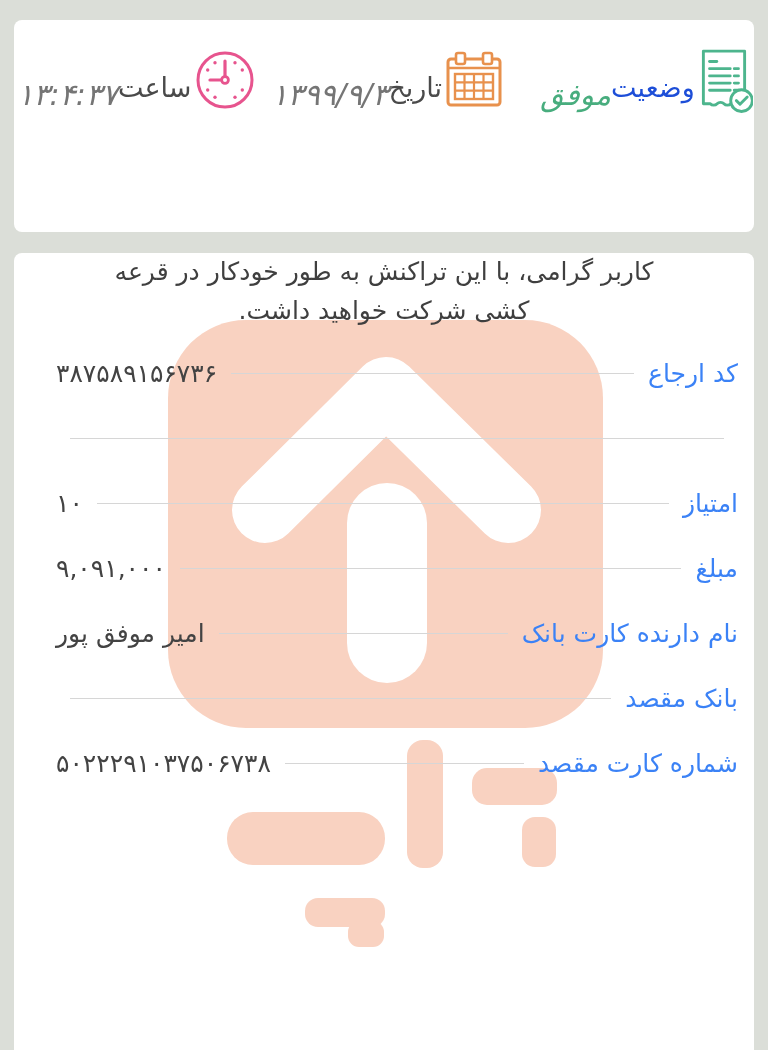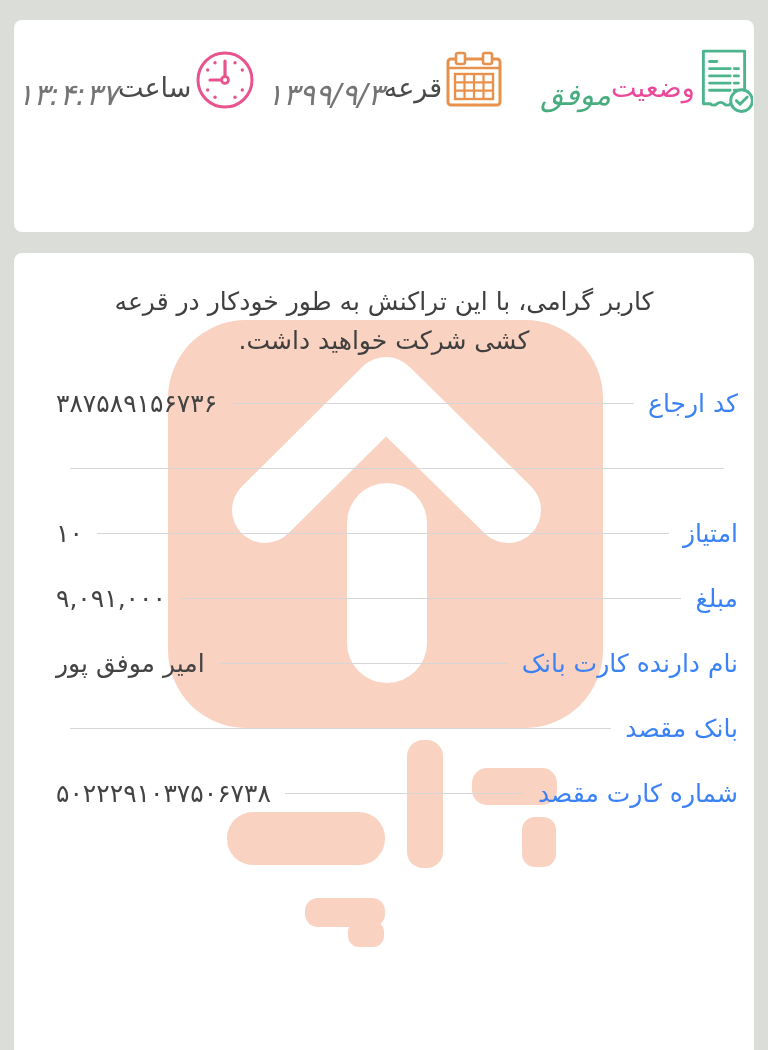--- a/index.html
+++ b/index.html
@@ -14,29 +14,29 @@
     margin:0 14px;
     border-radius:8px;
   }
   
   .summary-card { margin-top:20px; height:212px; padding-top:26px; }
   .summary { display:flex; justify-content:space-around; align-items:flex-start; }
   .summary-col { display:flex; flex-direction:row; align-items:center; width:33%;padding-left:32px; }
   .summary-icon { height:68px; display:flex; align-items:center; justify-content:center; }
   .summary-label { margin-top:16px; font-size:27px; color:#4a4a4a; line-height:1.2; }
   .summary-value { margin-top:28px; font-size:30px; color:#757575; unicode-bidi:plaintext;font-style:italic; }
-  .green-label { color:#ec4899; }
+  .green-label { color:#1d4ed8; }
   .green-value { color:#48ad7e; }
   
   .receipt-card {
     margin-top:21px; height:797px; position:relative;
     border-radius:8px 8px 0 0; overflow:hidden;
   }
   .watermark { position:absolute; top:0; right:0; left:0; z-index:0; pointer-events:none; }
-  .receipt-content { position:relative; z-index:1; padding-top:30px; }
+  .receipt-content { position:relative; z-index:1; }
   .message {
     max-width:600px; margin:0 auto; text-align:center;
     font-size:25px; line-height:1.55; color:#3f3f3f;
   }
   .rows { margin-top:10px; }
   .row { display:flex; align-items:center; height:65px; padding:0 16px 0 42px; }
   .row-label { font-size:25px; color:#3b82f6; white-space:nowrap; }
   .row-line { flex:1; border-top:1px solid #d6d6d6; margin:0 14px; height:0; }
   .row-value { font-size:25px; font-weight:normal; color:#434343; white-space:nowrap; unicode-bidi:plaintext; }
 </style>
@@ -67,21 +67,21 @@
       <div class="summary-icon">
         <svg width="64" height="62" viewBox="0 0 64 62" fill="none">
           <rect x="6" y="10" width="52" height="46" rx="3" stroke="#e8914d" stroke-width="3"></rect>
           <path d="M6,19 H58" stroke="#e8914d" stroke-width="2.4"></path>
           <rect x="14" y="4" width="9" height="11" rx="2" fill="#ffffff" stroke="#e8914d" stroke-width="2.6"></rect>
           <rect x="41" y="4" width="9" height="11" rx="2" fill="#ffffff" stroke="#e8914d" stroke-width="2.6"></rect>
           <rect x="13" y="25" width="38" height="25" stroke="#e8914d" stroke-width="2.4"></rect>
           <path d="M22.5,25 V50 M32,25 V50 M41.5,25 V50 M13,33.3 H51 M13,41.6 H51" stroke="#e8914d" stroke-width="2.2"></path>
         </svg>
       </div>
-      <div class="summary-label">قرعه</div>
+      <div class="summary-label">تاریخ</div>
       <div class="summary-value">۱۳۹۹/۹/۳</div>
     </div>
 
     <div class="summary-col">
       <div class="summary-icon">
         <svg width="68" height="68" viewBox="0 0 68 68" fill="none">
           <circle cx="34" cy="34" r="27" stroke="#e7548e" stroke-width="3"></circle>
           <circle cx="44" cy="16.7" r="1.7" fill="#e7548e"></circle>
           <circle cx="51.3" cy="24" r="1.7" fill="#e7548e"></circle>
           <circle cx="51.3" cy="44" r="1.7" fill="#e7548e"></circle>

